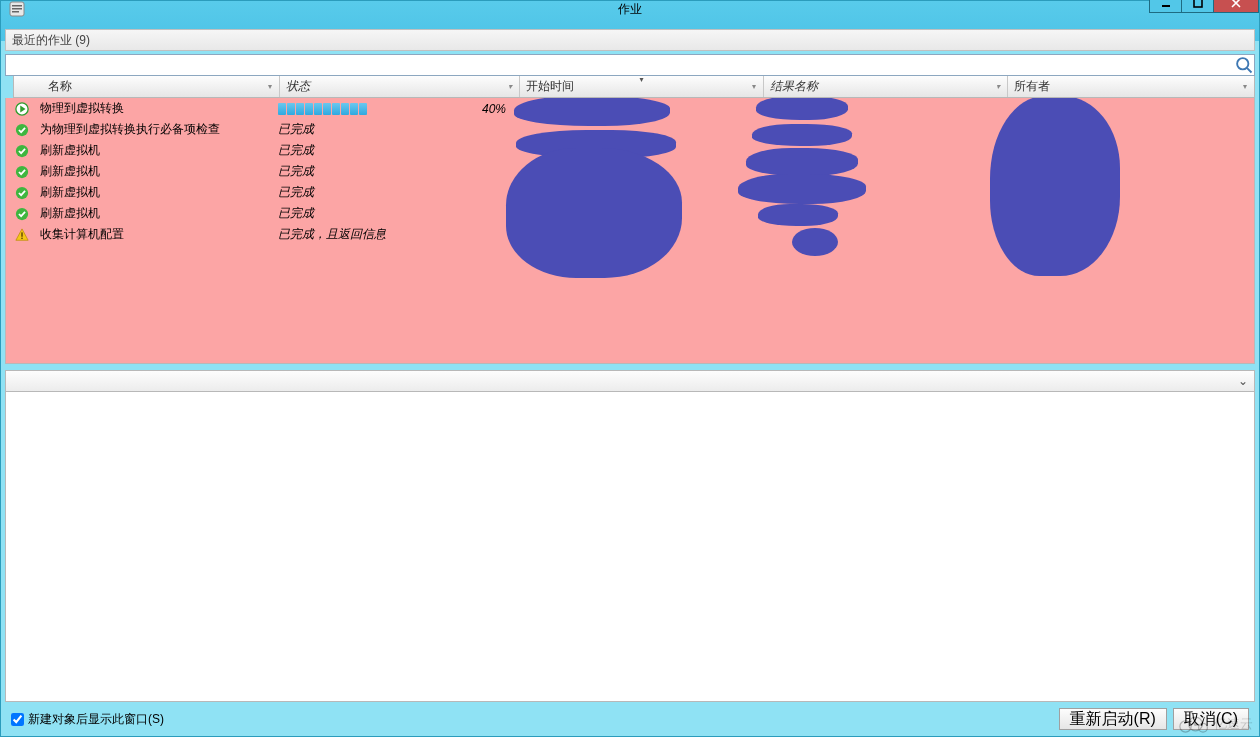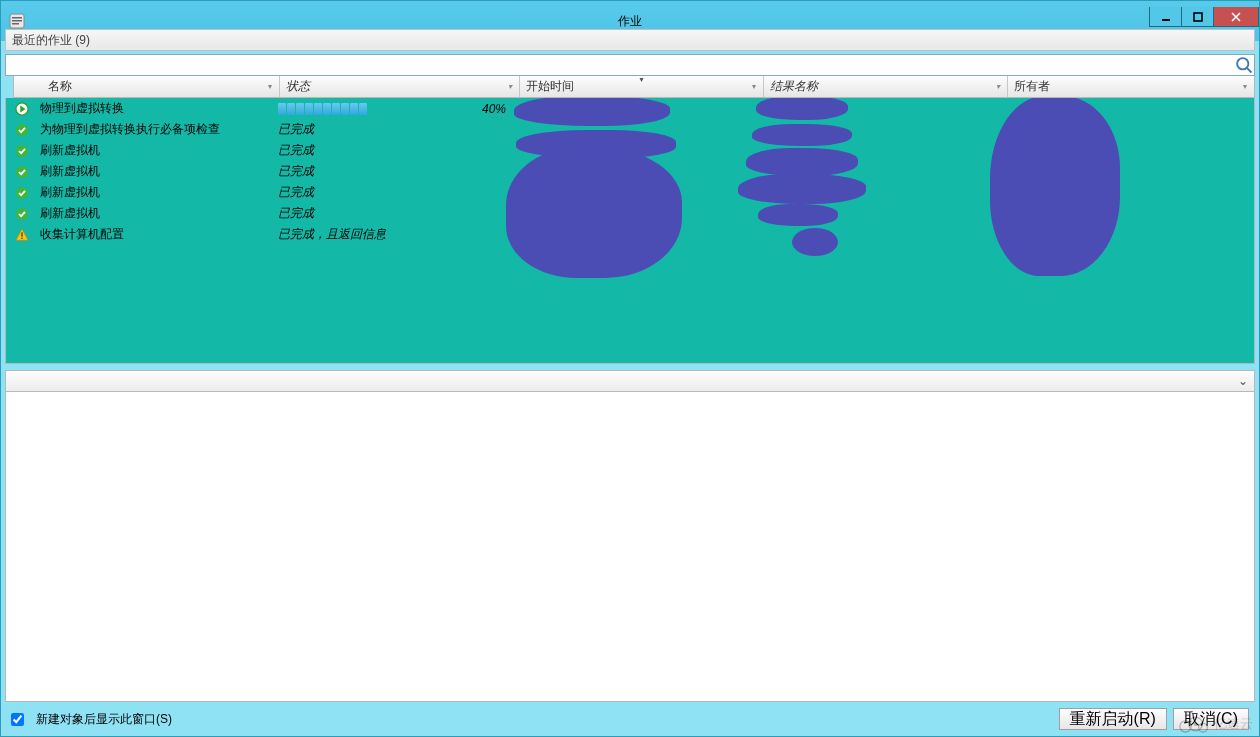--- a/index.html
+++ b/index.html
@@ -13,21 +13,21 @@
   }
   .window {
     position: relative;
     width: 1260px; height: 737px;
     background: #8FE2F4;
     border: 1px solid #2B9CBC;
   }
   .title-bar {
     height: 40px;
     background: linear-gradient(#58CBEB, #4DC3E6);
-    display: flex; align-items: center;
+    display: flex; 
     position: relative;
   }
   .title-icon {
     width: 16px; height: 16px;
     margin: 0 6px 0 8px;
     display: inline-flex; align-items: center; justify-content: center;
   }
   .title-text {
     position: absolute;
     left: 0; right: 0; text-align: center;
@@ -112,21 +112,21 @@
   }
   .c-icon   { width: 28px; padding:0; border-right:none;}
   .c-name   { width: 238px; }
   .c-status { width: 240px; font-style: italic; }
   .c-start  { width: 244px; }
   .c-result { width: 244px; font-style: italic; }
   .c-owner  { flex: 1; border-right:none;}
 
   .grid-body {
     flex: 0 0 266px;
-    background: #14b8a6;
+    background: #fca5a5;
     border: 1px solid #B8B8B8;
     border-top: none;
     position: relative;
     overflow: hidden;
   }
   .row {
     display: flex; height: 21px; align-items: center;
     padding: 0;
   }
   .cell { display: flex; align-items: center; padding: 0 6px; }
@@ -175,21 +175,21 @@
     border: 1px solid #B8B8B8;
     border-top: none;
   }
 
   .footer {
     height: 30px;
     display: flex; align-items: center;
     padding: 4px 6px 0 6px;
   }
   .footer .chk {
-    display: flex; align-items: center; gap: 12px;
+    display: flex; align-items: center; gap: 4px;
     cursor: pointer;
   }
   .footer .chk input { margin:0; }
   .footer-buttons { margin-left: auto; display:flex; gap:6px; }
   .btn {
     min-width: 72px; height: 22px;
     background: linear-gradient(#FDFDFD, #E6E6E6);
     border: 1px solid #A0A0A0;
     font-size: 16px;
     cursor: pointer;

